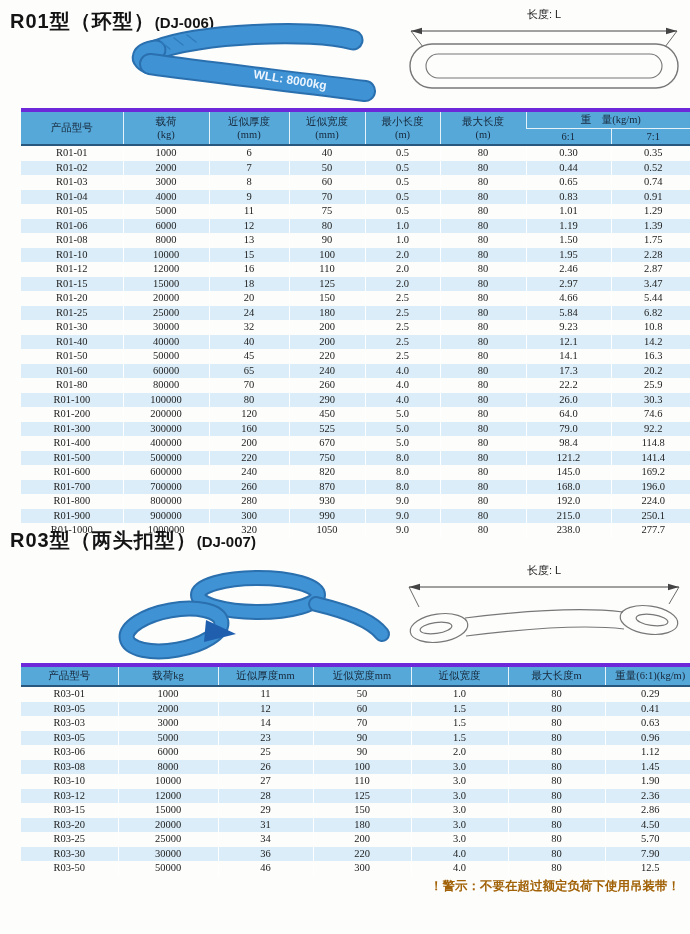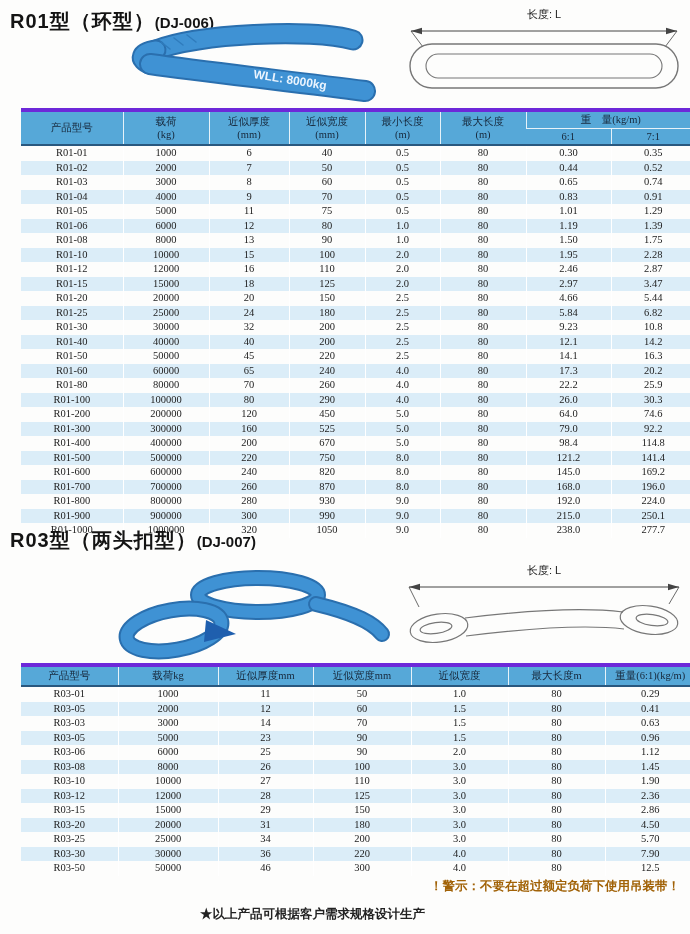--- a/index.html
+++ b/index.html
@@ -583,16 +583,15 @@
           <td>50000</td>
           <td>46</td>
           <td>300</td>
           <td>4.0</td>
           <td>80</td>
           <td>12.5</td>
         </tr>
       </tbody>
   </table>
 
-  <div id="footer-note">★以上产品可根据客户需求规格设计生产</div>
   <div id="footer-warning">！警示：不要在超过额定负荷下使用吊装带！</div>
 
 </div>
 
 </body></html>

